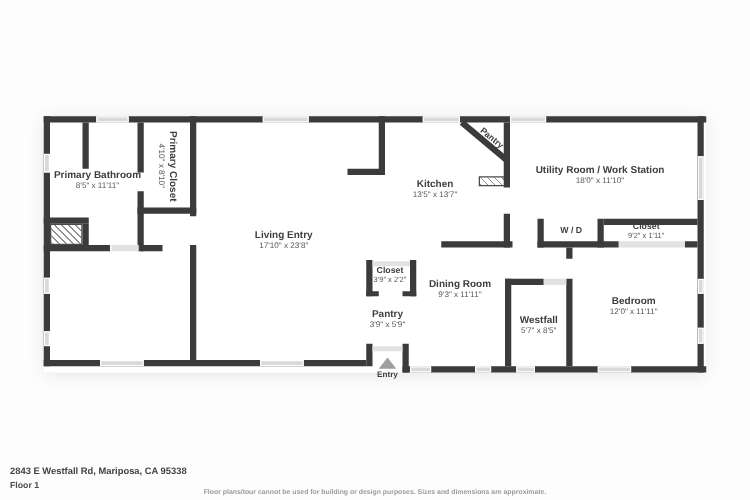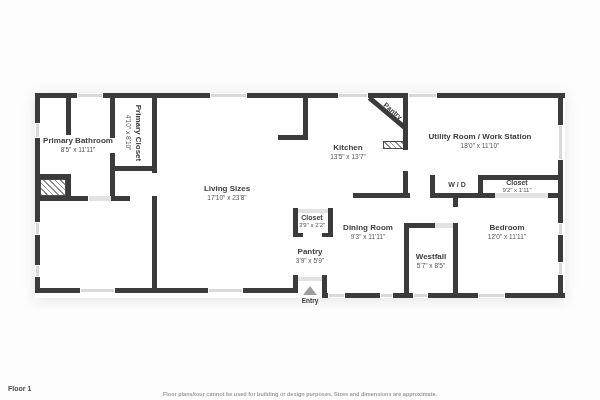--- a/index.html
+++ b/index.html
@@ -125,21 +125,21 @@
     <span class="nm">Primary Bathroom</span>
     <span class="dm">8'5" x 11'11"</span>
   </div>
 
   <div class="lbl vert" style="left:133px;top:133px">
     <span class="nm">Primary Closet</span>
     <span class="dm">4'10" x 8'10"</span>
   </div>
 
   <div class="lbl" style="left:227px;top:193px">
-    <span class="nm">Living Sizes</span>
+    <span class="nm">Living Entry</span>
     <span class="dm">17'10" x 23'8"</span>
   </div>
 
   <div class="lbl" style="left:348px;top:152px">
     <span class="nm">Kitchen</span>
     <span class="dm">13'5" x 13'7"</span>
   </div>
 
   <div class="lbl pantry" style="left:393px;top:111px">
     <span class="nm">Pantry</span>
@@ -173,24 +173,25 @@
   <div class="lbl" style="left:368px;top:232px">
     <span class="nm">Dining Room</span>
     <span class="dm">9'3" x 11'11"</span>
   </div>
 
   <div class="lbl" style="left:431px;top:261px">
     <span class="nm">Westfall</span>
     <span class="dm">5'7" x 8'5"</span>
   </div>
 
-  <div class="lbl" style="left:507px;top:232px">
+  <div class="lbl" style="left:507px;top:246px">
     <span class="nm">Bedroom</span>
     <span class="dm">12'0" x 11'11"</span>
   </div>
 
   <div class="lbl entry" style="left:310px;top:301px">
     <span class="nm">Entry</span>
   </div>
 
+  <div class="footer-address">2843 E Westfall Rd, Mariposa, CA 95338</div>
   <div class="footer-floor">Floor 1</div>
   <div class="footer-disclaimer">Floor plans/tour cannot be used for building or design purposes. Sizes and dimensions are approximate.</div>
 </div>
 
 </body></html>

